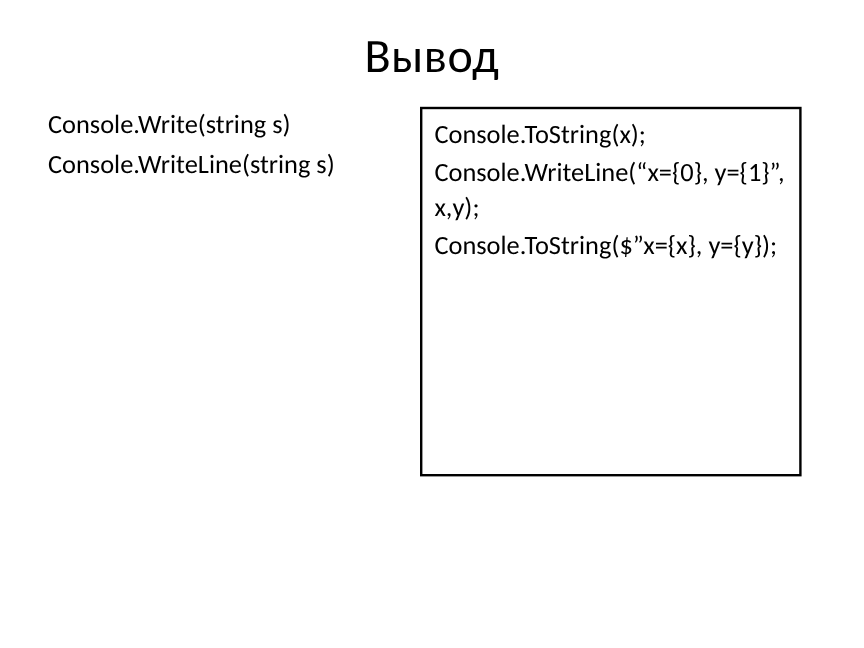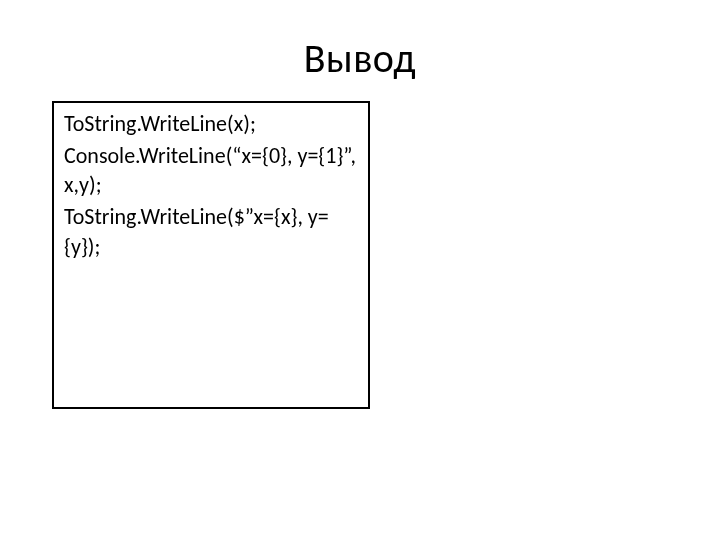--- a/index.html
+++ b/index.html
@@ -9,21 +9,21 @@
     width: 720px;
     height: 540px;
     background: #ffffff;
     font-family: Calibri, Arial, sans-serif;
     color: #000000;
   }
   .slide {
     width: 720px;
     height: 540px;
     position: relative;
-    padding: 16px;
+    padding: 4px;
   }
   .title {
     text-align: center;
     font-size: 40px;
     font-weight: 400;
     color: #000000;
     padding-top: 18px;
     padding-bottom: 18px;
     letter-spacing: 0.5px;
   }
@@ -54,19 +54,23 @@
   .right-col .line {
     margin-bottom: 2px;
   }
 </style>
 </head>
 <body>
 
 <div class="slide">
   <div class="title">Вывод</div>
   <div class="content">
+    <div class="left-col">
+      <div class="line">Console.Write(string s)</div>
+      <div class="line">Console.WriteLine(string s)</div>
+    </div>
     <div class="right-col">
-      <div class="line">ToString.WriteLine(x);</div>
+      <div class="line">Console.ToString(x);</div>
       <div class="line">Console.WriteLine(“x={0}, y={1}”, x,y);</div>
-      <div class="line">ToString.WriteLine($”x={x}, y={y});</div>
+      <div class="line">Console.ToString($”x={x}, y={y});</div>
     </div>
   </div>
 </div>
 
 </body></html>

